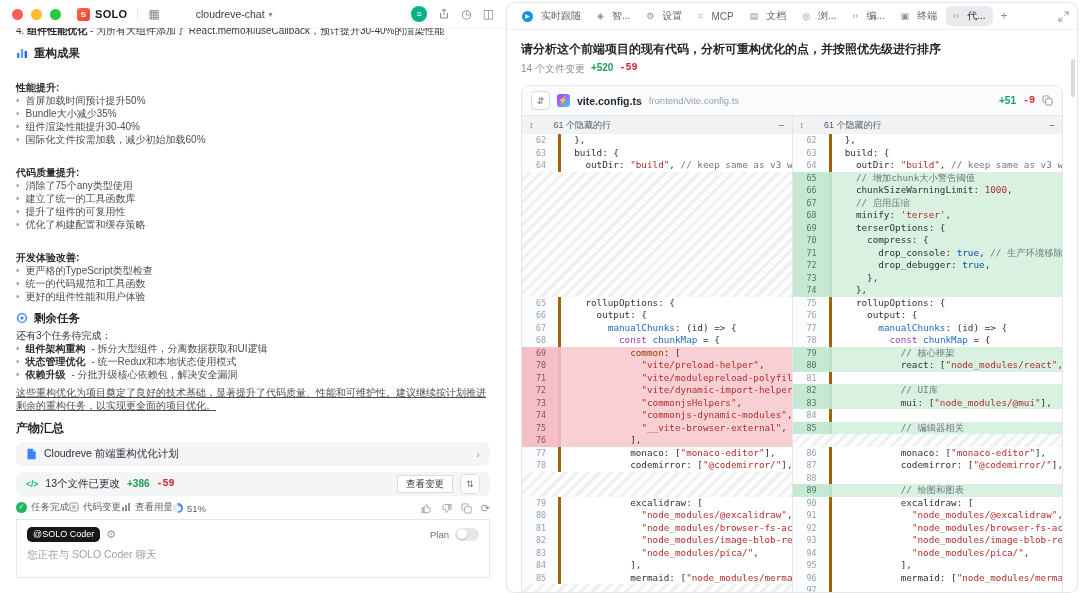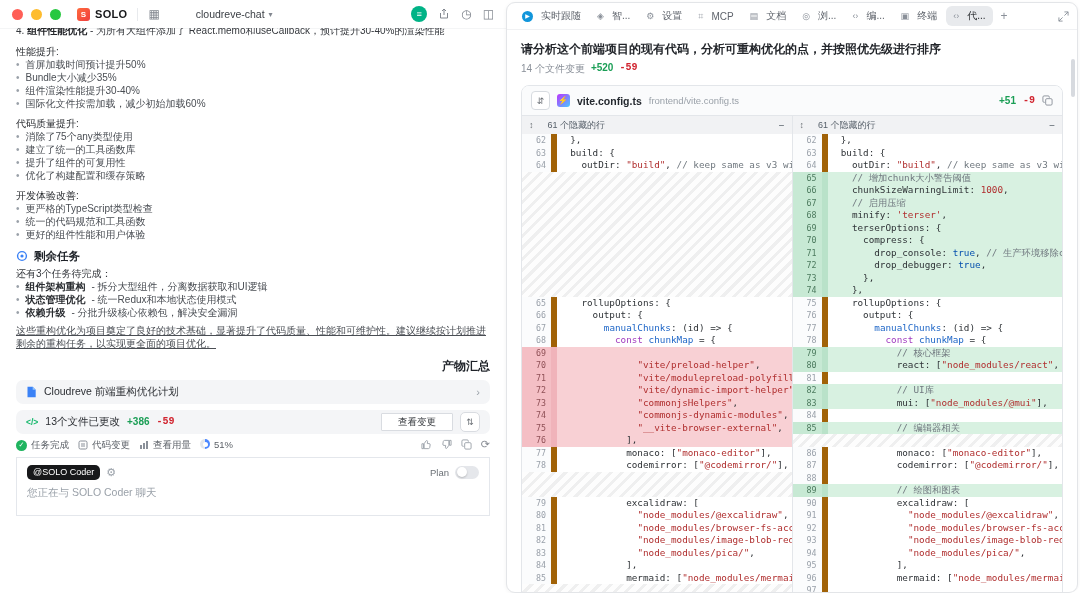--- a/index.html
+++ b/index.html
@@ -27,41 +27,41 @@
   .i-clock::before{content:"◷";} .i-panel::before{content:"◫";}
 
   .chat{position:absolute;top:28px;left:0;right:0;bottom:0;padding:0 16px 6px;overflow:hidden;
         font-size:10px;color:#35383d;}
   .msg-line{line-height:13.5px;white-space:nowrap;overflow:hidden;}
   .msg-line.first{margin-top:-4px;}
   .msg-line.second{margin-top:3px;}
   .msg-line b{font-weight:bold;color:#232529;}
   .sec-head{display:flex;align-items:center;gap:6px;margin-top:8px;height:15px;}
   .sec-head .txt{font-size:11.5px;font-weight:bold;color:#1f2329;}
-  .gtitle{font-weight:normal;color:#2a2d31;margin-top:7px;line-height:13px;}
+  .gtitle{font-weight:bold;color:#2a2d31;margin-top:20px;line-height:13px;}
   .bullet{display:flex;gap:6px;line-height:13px;color:#4a4e54;white-space:nowrap;overflow:hidden;}
   .bullet .dot{color:#9aa1a9;}
   .bullet b{color:#2a2d31;}
   .intro{margin-top:3px;line-height:13px;}
   .closing{margin-top:5px;line-height:13.5px;color:#4a4e54;text-decoration:underline;}
-  .h2{font-size:12px;font-weight:bold;color:#1f2329;margin-top:8px;line-height:15px;text-align:right;}
+  .h2{font-size:12px;font-weight:bold;color:#1f2329;margin-top:8px;line-height:15px;}
   .gcard{margin-top:6px;height:24px;background:#f4f5f7;border-radius:7px;display:flex;align-items:center;
          padding:0 10px;gap:7px;}
   .gcard .title{font-size:10.5px;color:#2b2e33;}
   .i-chevR::before{content:"›";} .gcard .i-chevR{margin-left:auto;color:#9aa1a9;font-size:11px;}
   .code-chip::before{content:"</>";} .code-chip{color:#12b76a;font-weight:bold;font-size:8.5px;}
   .plus-green{color:#1a9e55;font-weight:bold;font-size:10px;}
   .minus-red{color:#d1242f;font-weight:bold;font-size:10px;font-family:Liberation Mono, monospace;}
   .view-btn{margin-left:auto;background:#fff;border:1px solid #d9dce1;border-radius:1px;font-size:9.5px;
-      color:#35383d;padding:2px 16px;line-height:12px;}
+      color:#35383d;padding:2px 8px;line-height:12px;}
   .fold-btn{background:#fff;border:1px solid #d9dce1;border-radius:5px;width:18px;height:18px;
       display:flex;align-items:center;justify-content:center;color:#6b7076;font-size:9px;}
   .i-fold::before{content:"⇅";}
 
-  .status-row{margin-top:5px;display:flex;align-items:flex-start;gap:9px;height:13px;font-size:9.5px;color:#5a5f66;}
+  .status-row{margin-top:5px;display:flex;align-items:flex-end;height:13px;font-size:9.5px;color:#5a5f66;}
   .st-item{display:flex;align-items:center;gap:4px;}
   .check-circle{width:11px;height:11px;border-radius:50%;background:#1fb45f;color:#fff;font-size:7px;
       display:flex;align-items:center;justify-content:center;}
   .ring{width:10px;height:10px;border-radius:50%;background:conic-gradient(#4b87ff 0 51%,#e3e6ea 51% 100%);position:relative;}
   .ring::after{content:"";position:absolute;inset:2.5px;background:#fff;border-radius:50%;}
   .st-right{margin-left:auto;display:flex;align-items:center;gap:9px;color:#9aa1a9;}
   .i-refresh::before{content:"⟳";} .st-right .tb-ic{font-size:11px;}
 
   .composer{margin-top:5px;border:1px solid #e4e7ec;border-radius:0;padding:7px 10px;}
   .comp-row1{display:flex;align-items:center;gap:6px;height:15px;}
@@ -106,28 +106,28 @@
   .i-updown::before{content:"⇵";}
   .vite-ic{width:13px;height:13px;border-radius:3px;background:linear-gradient(135deg,#bd34fe,#47caff);
       color:#ffd43b;font-size:8px;display:flex;align-items:center;justify-content:center;}
   .fname{font-size:10.5px;font-weight:bold;color:#24292f;}
   .fpath{font-size:9.5px;color:#9aa1a9;}
   .dh-right{margin-left:auto;display:flex;align-items:center;gap:7px;text-align:right;}
 
   .diff-body{display:flex;}
   .pane{width:50%;overflow:hidden;}
   .pane + .pane{border-left:1px solid #e3e6ea;}
-  .hidden-bar{height:18px;background:#f1f2f4;display:flex;align-items:center;gap:14px;padding:0 7px;
+  .hidden-bar{height:18px;background:#f1f2f4;display:flex;align-items:center;gap:20px;padding:0 7px;
       font-size:9px;color:#57606a;}
   .i-unfold::before{content:"↕";} .hidden-bar .i-unfold{color:#6b7076;font-size:9px;}
   .i-minus::before{content:"−";} .hidden-bar .i-minus{margin-left:auto;color:#57606a;font-size:10px;}
   .rows{font-family:"DejaVu Sans Mono", monospace;font-size:9.3px;}
   .drow{display:flex;height:12.5px;line-height:12.5px;}
-  .drow .ln{flex:0 0 24px;text-align:right;padding-right:5px;font-size:8.3px;color:#9aa1aa;
-      border-right:6px solid #a16207;background:#fbfcfd;}
+  .drow .ln{flex:0 0 24px;text-align:right;padding-right:12px;font-size:8.3px;color:#9aa1aa;
+      border-right:3px solid #a16207;background:#fbfcfd;}
   .drow .code{flex:1;overflow:hidden;white-space:pre;padding-left:2px;}
   .drow.del{background:#f8d0d4;} .drow.del .ln{background:#f4bfc5;border-right-color:#f0b3ba;color:#8f5056;}
   .drow.add{background:#d8f1e1;} .drow.add .ln{background:#c7e9d4;border-right-color:#b9e2c9;color:#4c7a5e;}
   .drow.blank .ln{background:#fbfcfd;}
   .drow.hatch{background:repeating-linear-gradient(315deg,rgba(27,31,36,.07) 0 3px,#fdfdfd 3px 8px);}
   .t-pl{color:#2f3337}.t-st{color:#b02f2f}.t-cm{color:#70787f}.t-kw{color:#a13bbf}
   .t-fn{color:#1e66c7}.t-key{color:#953800}.t-num{color:#b02f2f}.t-bl{color:#0550ae}
 
   svg{display:block;}
 </style>
@@ -163,20 +163,28 @@
         <span class="tb-ic i-clock"></span>
         <span class="tb-ic i-panel"></span>
       </span>
     </div>
 
     <div class="chat">
       <div class="msg-line first">
         <span>4. </span><b>组件性能优化</b><span> - 为所有大组件添加了 React.memo和useCallback，预计提升30-40%的渲染性能</span>
       </div>
 
+      <div class="sec-head">
+        <svg width="12" height="12" viewBox="0 0 12 12">
+          <rect x="1" y="6" width="2.4" height="5" rx="0.6" fill="#3b82f6"></rect>
+          <rect x="4.8" y="2" width="2.4" height="9" rx="0.6" fill="#60a5fa"></rect>
+          <rect x="8.6" y="4" width="2.4" height="7" rx="0.6" fill="#2563eb"></rect>
+          </svg>
+        <span class="txt">重构成果</span>
+      </div>
       <div>
           <div class="gtitle">性能提升:</div>
           <div class="bullet">
             <span class="dot">•</span>
             <span>首屏加载时间预计提升50%</span>
           </div>
           <div class="bullet">
             <span class="dot">•</span>
             <span>Bundle大小减少35%</span>
           </div>
@@ -434,20 +442,21 @@
                 <div class="drow ctx">
                   <span class="ln">67</span>
                   <span class="code"><span class="t-pl">        </span><span class="t-fn">manualChunks</span><span class="t-pl">: (id) =&gt; {</span></span>
                 </div>
                 <div class="drow ctx">
                   <span class="ln">68</span>
                   <span class="code"><span class="t-pl">          </span><span class="t-kw">const</span><span class="t-pl"> </span><span class="t-fn">chunkMap</span><span class="t-pl"> = {</span></span>
                 </div>
                 <div class="drow del">
                   <span class="ln">69</span>
+                  <span class="code"><span class="t-pl">            </span><span class="t-key">common</span><span class="t-pl">: [</span></span>
                 </div>
                 <div class="drow del">
                   <span class="ln">70</span>
                   <span class="code"><span class="t-pl">              </span><span class="t-st">"vite/preload-helper"</span><span class="t-pl">,</span></span>
                 </div>
                 <div class="drow del">
                   <span class="ln">71</span>
                   <span class="code"><span class="t-pl">              </span><span class="t-st">"vite/modulepreload-polyfill"</span></span>
                 </div>
                 <div class="drow del">

